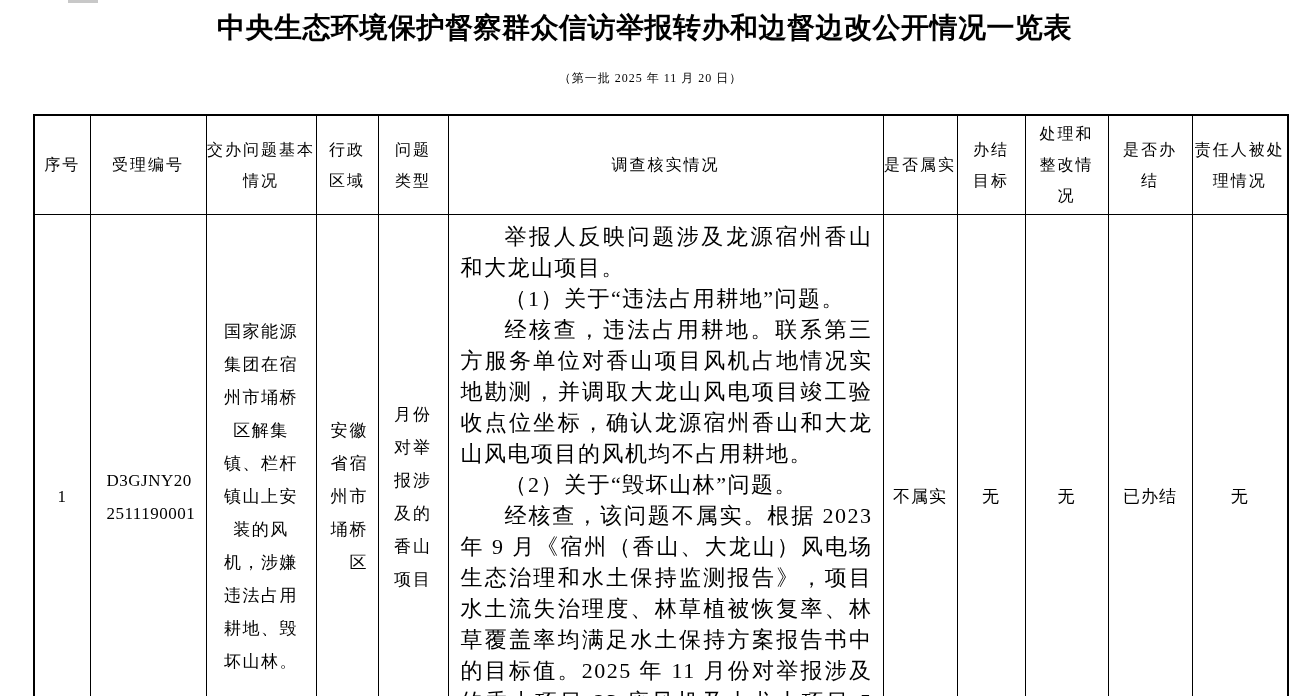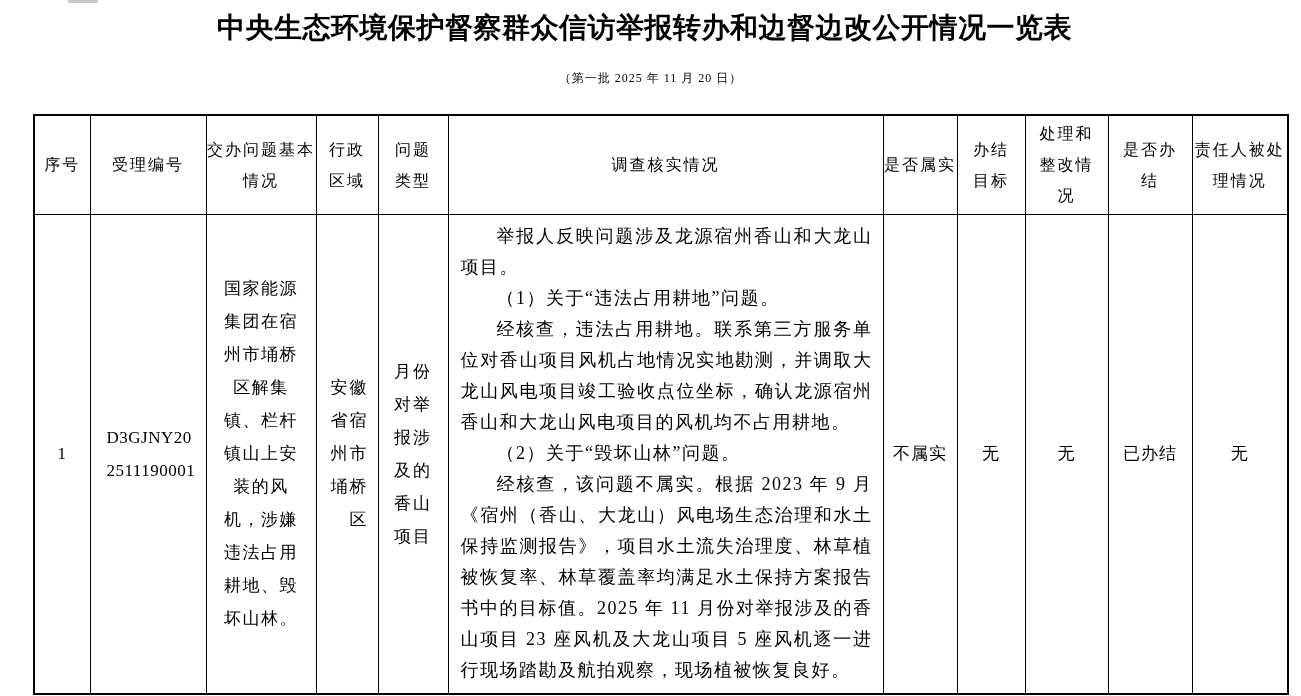--- a/index.html
+++ b/index.html
@@ -87,21 +87,21 @@
   td.cell-type       { letter-spacing: 2px; padding: 0 9px; }
   td.cell-invest {
     vertical-align: top;
     text-align: justify;
     padding: 6px 10px 0 12px;
     letter-spacing: 1.5px;
   }
   td.cell-invest p {
     margin: 0;
     text-indent: 2em;
-    font-size: 18px;
+    font-size: 22px;
     line-height: 31px;
   }
 </style>
 </head>
 <body>
 
 <div class="top-artifact"></div>
 
 <h1 class="doc-title">中央生态环境保护督察群众信访举报转办和边督边改公开情况一览表</h1>
 <div class="doc-subtitle">（第一批 2025 年 11 月 20 日）</div>

